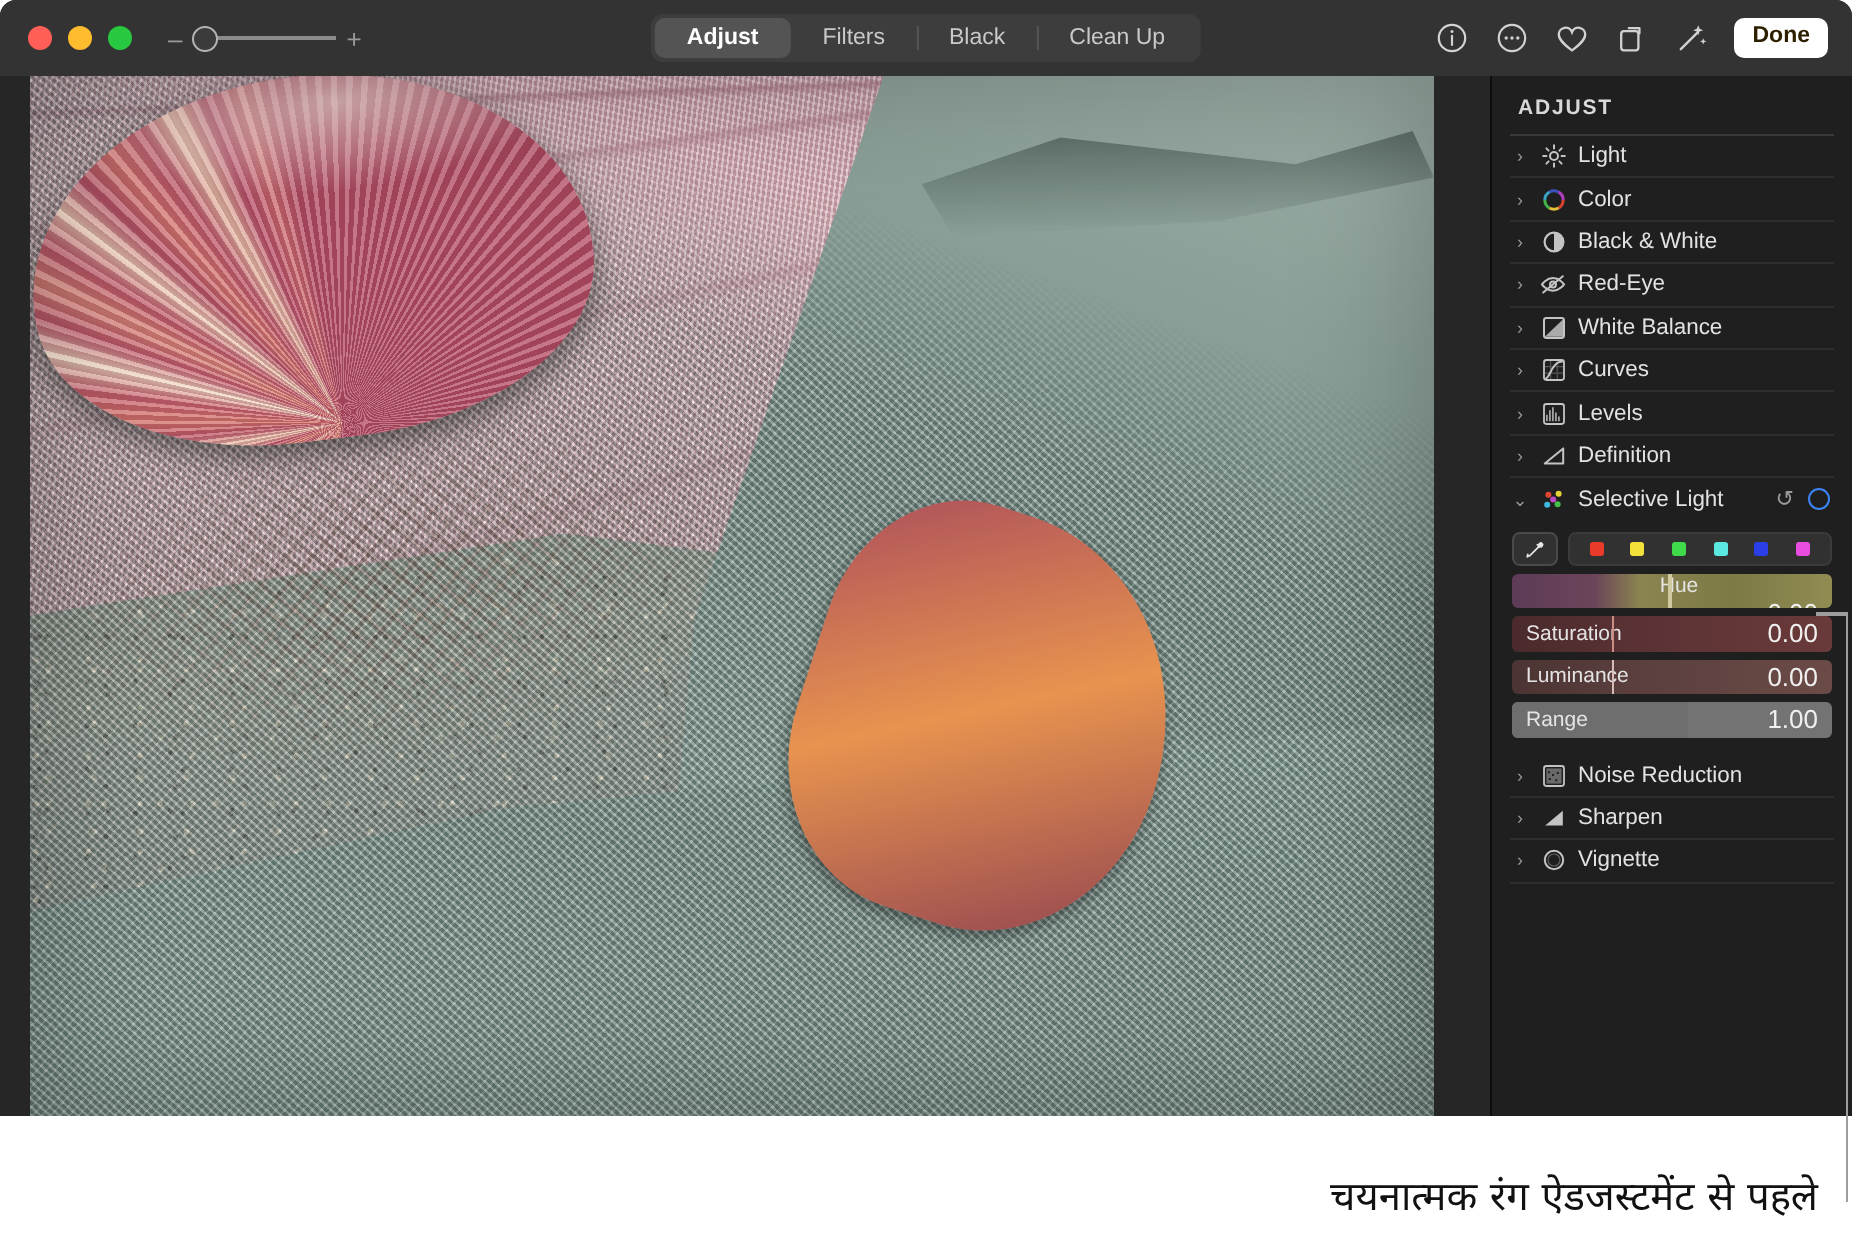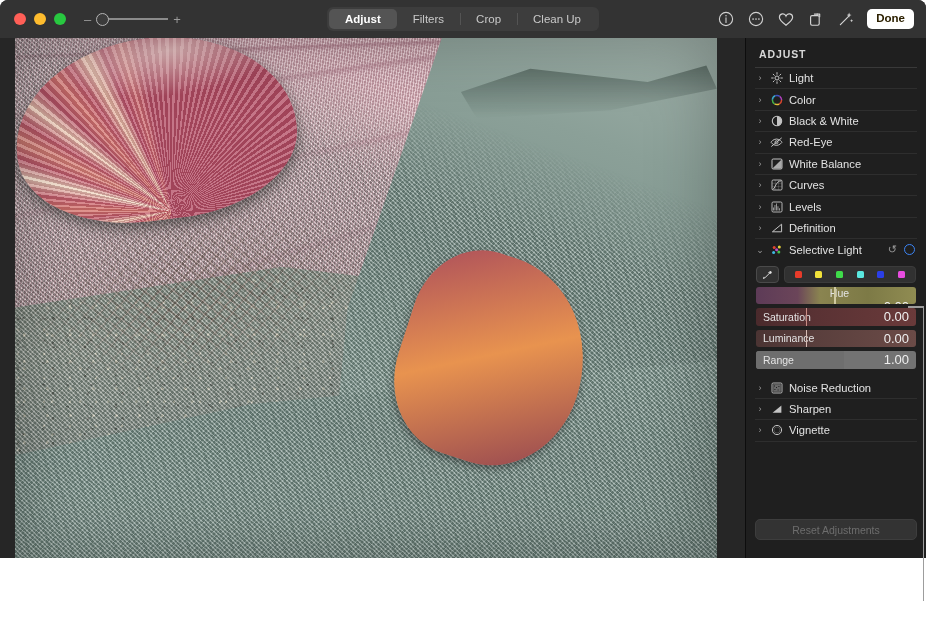--- a/index.html
+++ b/index.html
@@ -275,21 +275,21 @@
         <div class="ztrack">
           <div class="bar"></div>
           <div class="zknob"></div>
         </div>
         <span class="zsign">+</span>
       </div>
 
       <div class="segmented">
         <div class="seg active">Adjust</div>
         <div class="seg">Filters</div>
-        <div class="seg">Crop</div>
+        <div class="seg">Black</div>
         <div class="seg">Clean Up</div>
       </div>
 
       <div class="tools">
         <span class="ticon">
           <svg width="16" height="16" viewBox="0 0 16 16" fill="none" stroke="currentColor" stroke-width="1.1">
             <circle cx="8" cy="8" r="6.6"></circle>
               <circle cx="8" cy="4.7" r=".75" fill="currentColor" stroke="none"></circle>
             <path d="M8 6.9v4.6" stroke-linecap="round"></path>
           </svg>
@@ -532,23 +532,23 @@
         <span class="chev">›</span>
         <span class="ico">
           <svg width="12" height="12" viewBox="0 0 12 12">
             <circle cx="6" cy="6" r="4.6" fill="none" stroke="currentColor" stroke-width="1"></circle>
             <circle cx="6" cy="6" r="3" fill="none" stroke="currentColor" stroke-width=".6" opacity=".4"></circle>
           </svg>
         </span>
         <span class="rlabel">Vignette</span>
       </div>
 
-      <div class="reset-btn">Reset Adjustments</div>
     </div>
   </div>
 
   <div class="callout">
     <div class="hseg"></div>
     <div class="vseg"></div>
   </div>
 
+  <div class="caption">चयनात्मक रंग ऐडजस्टमेंट से पहले</div>
 
 </div>
 
 </body></html>

